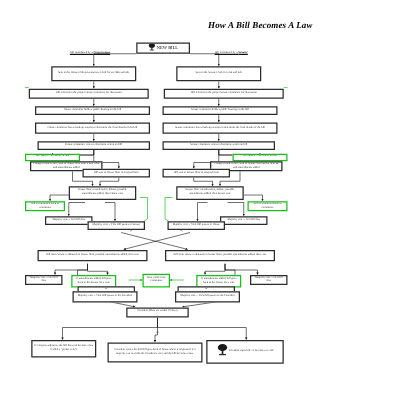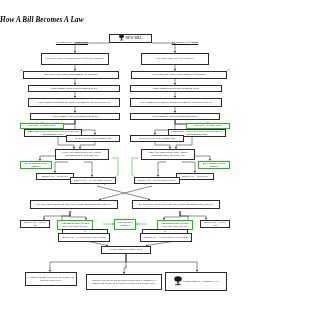--- a/index.html
+++ b/index.html
@@ -1,20 +1,20 @@
 <!DOCTYPE html>
 <html><head>
 <meta charset="utf-8">
 <style>
   html,body{margin:0;padding:0;background:#ffffff;}
   body{width:250px;height:323px;position:relative;overflow:hidden;
        font-family:"Liberation Serif",serif;color:#000;}
   #stage{position:absolute;left:0;top:0;width:250px;height:323px;}
 
-  .title{position:absolute;left:0;top:16px;width:250px;text-align:left;
+  .title{position:absolute;left:0;top:16px;width:250px;text-align:right;
          font-family:"Liberation Serif",serif;font-weight:bold;font-style:italic;
          font-size:7.2px;letter-spacing:.1px;}
 
   .box{position:absolute;box-sizing:border-box;border:0.6px solid #2b2b2b;
        background:#fff;display:flex;align-items:center;justify-content:center;
        text-align:center;font-size:2.25px;line-height:1.28;padding:0.5px 1px;
        font-family:"Liberation Serif",serif;color:#111;overflow:hidden;}
   .box.green{border-color:#18c018;}
   .box.nb{font-size:3.6px;border:0.6px solid #2b2b2b;}
 

